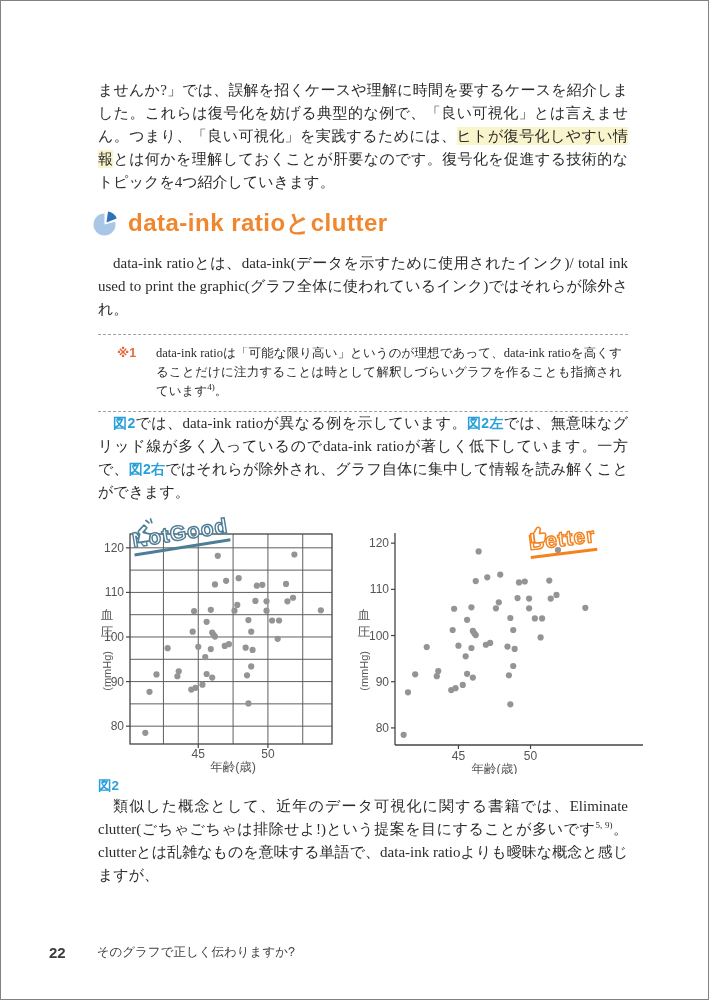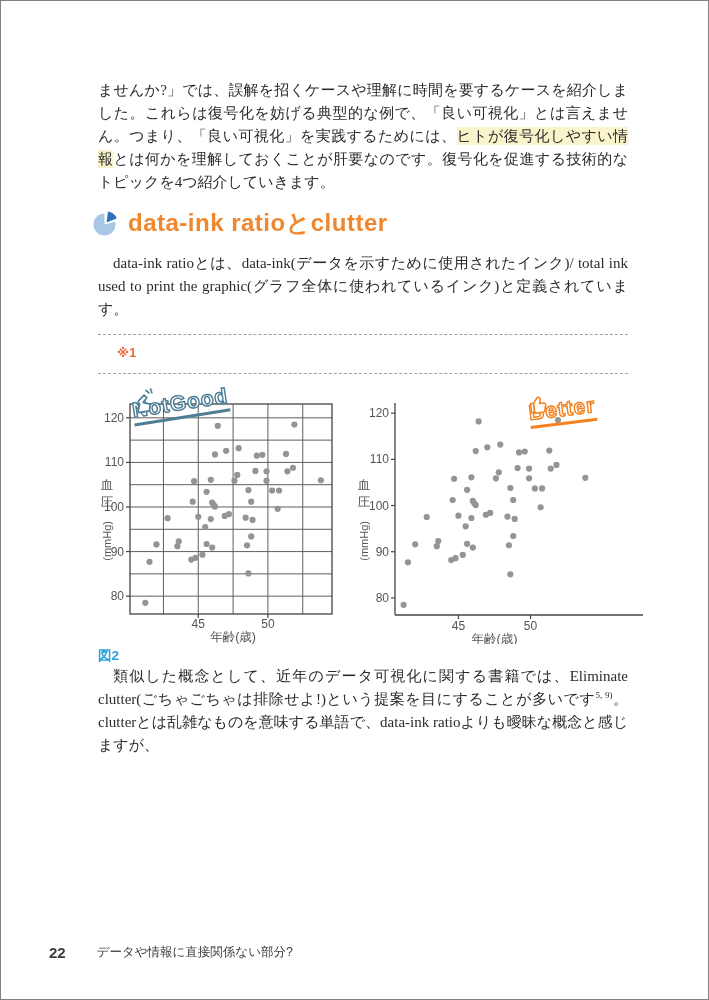--- a/index.html
+++ b/index.html
@@ -86,26 +86,28 @@
 
     <h2 class="section">
       <svg class="pie" width="27" height="27" viewBox="0 0 27 27">
         <circle cx="12.5" cy="14.5" r="11" fill="#a9c6e7"></circle>
         <path d="M12.5 14.5 L12.5 2.5 A12 12 0 0 1 24.1 11.4 Z" fill="#ffffff"></path>
         <path d="M14.5 12.5 L16.0 1.6 A11 11 0 0 1 24.7 8.4 Z" fill="#2f72ba"></path>
       </svg>
       <span>data-ink ratioとclutter</span>
     </h2>
 
-    <p class="body indent">data-ink ratioとは、data-ink(データを示すために使用されたインク)/ total ink used to print the graphic(グラフ全体に使われているインク)と定義されています。</p>
+    <p class="body indent">data-ink ratioとは、data-ink(データを示すために使用されたインク)/ total ink used to print the graphic(グラフ全体に使われているインク)ではそれらが除外され。</p>
 
     <div class="note">
       <span class="marker">※1</span>
+      <span class="note-text">data-ink ratioは「可能な限り高い」というのが理想であって、data-ink ratioを高くすることだけに注力することは時として解釈しづらいグラフを作ることも指摘されています<sup>4)</sup>。</span>
     </div>
 
+    <p class="body indent fig-intro"><span class="ref">図2</span>では、data-ink ratioが異なる例を示しています。<span class="ref">図2左</span>では、無意味なグリッド線が多く入っているのでdata-ink ratioが著しく低下しています。一方で、<span class="ref">図2右</span>ではそれらが除外され、グラフ自体に集中して情報を読み解くことができます。</p>
 
     <div class="figure-area">
       <div class="badge badge-notgood">
         <span class="badge-text">NotGood</span>
         <svg width="25" height="25" viewBox="0 0 24 24">
           <path d="M5 22 L8 14 C6.5 13 6.5 11.5 8 10.5 L13.5 6.2 L15.8 9.2 L11.5 13 L18 15.8 L16.2 22 Z" fill="#fff" stroke="#4e7e96" stroke-width="1.6" stroke-linejoin="round"></path>
           <path d="M16 2.2 L18.4 5" stroke="#4e7e96" stroke-width="1.6" fill="none" stroke-linecap="round"></path>
           <path d="M20.6 1.4 L21.2 5.2" stroke="#4e7e96" stroke-width="1.6" fill="none" stroke-linecap="round"></path>
         </svg>
       </div>
@@ -275,15 +277,15 @@
 
     <div class="caption">
       <span class="cap-label">図2</span>
     </div>
 
     <p class="body indent closing">類似した概念として、近年のデータ可視化に関する書籍では、Eliminate clutter(ごちゃごちゃは排除せよ!)という提案を目にすることが多いです<sup>5, 9)</sup>。clutterとは乱雑なものを意味する単語で、data-ink ratioよりも曖昧な概念と感じますが、</p>
   </div>
 
   <div class="footer">
     <span class="pageno">22</span>
-    <span class="book-title">データや情報に直接関係ない部分?</span>
+    <span class="book-title">そのグラフで正しく伝わりますか?</span>
   </div>
 </div>
 
 </body></html>

